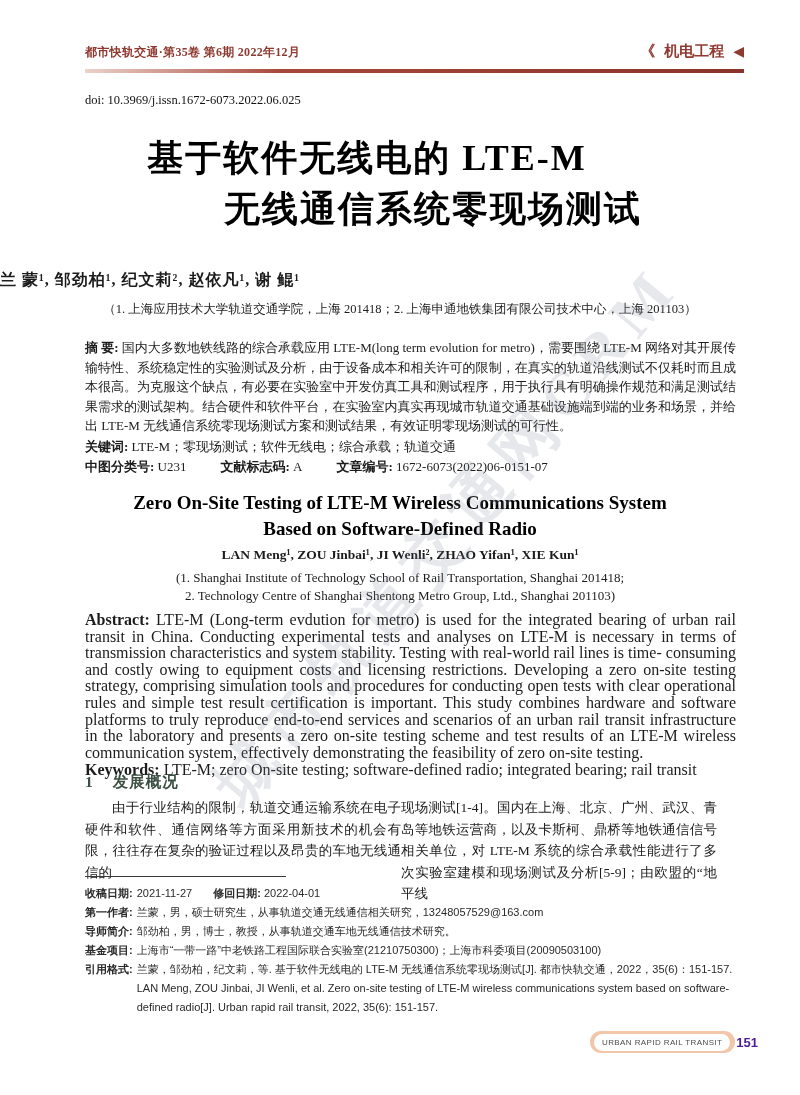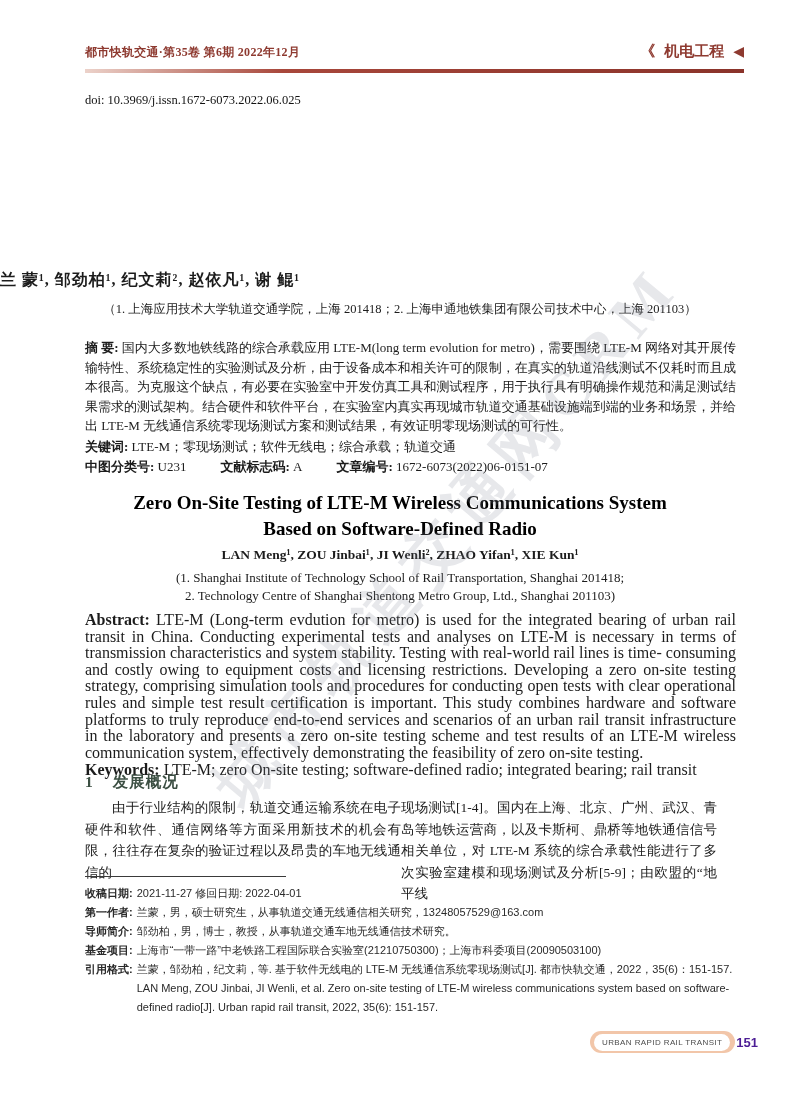--- a/index.html
+++ b/index.html
@@ -60,21 +60,21 @@
   .col { width:316px; font-size:13.5px; line-height:21.5px; text-align:justify; }
   .col.first p { text-indent:2em; }
 
   
   .fn-divider { position:absolute; top:876px; left:85px; width:201px; border-top:1.5px solid #3a3a3a; }
   .footnotes { position:absolute; top:884px; left:85px; width:655px;
                font-family:"Liberation Sans","DejaVu Sans",sans-serif;
                font-size:11px; line-height:19px; color:#2a2a2a; }
   .fn-row { display:flex; }
   .fn-label { font-weight:bold; white-space:nowrap; flex:none; margin-right:4px; }
-  .fn-label2 { font-weight:normal; }
+  .fn-label2 { font-weight:bold; margin-left:18px; }
   .fn-body { flex:1; }
   .fn-en { margin-top:0; }
 
   
   .watermark { position:absolute; left:195px; top:770px; z-index:9; pointer-events:none;
                transform:rotate(-50deg); transform-origin:0 0;
                font-size:62px; letter-spacing:10px; white-space:nowrap;
                color:rgba(135,140,155,0.20); font-weight:bold; }
 
   
@@ -97,20 +97,24 @@
     <span class="column-name">
       <span class="guillemet">《</span>
       <span>机电工程</span>
       <span class="tri">◀</span>
     </span>
   </div>
   <div class="header-rule"></div>
 
   <div class="doi">doi: 10.3969/j.issn.1672-6073.2022.06.025</div>
 
+  <div class="title-zh">
+    <div class="l1">基于软件无线电的 LTE-M</div>
+    <div class="l2">无线通信系统零现场测试</div>
+  </div>
 
   <div class="authors-zh">兰  蒙¹,  邹劲柏¹,  纪文莉²,  赵依凡¹,  谢  鲲¹</div>
   <div class="affil-zh">（1. 上海应用技术大学轨道交通学院，上海 201418；2. 上海申通地铁集团有限公司技术中心，上海 201103）</div>
 
   <div class="meta-block">
     <div class="abstract-zh">
       <span class="lbl">摘  要:</span>
       <span>国内大多数地铁线路的综合承载应用 LTE-M(long term evolution for metro)，需要围绕 LTE-M 网络对其开展传输特性、系统稳定性的实验测试及分析，由于设备成本和相关许可的限制，在真实的轨道沿线测试不仅耗时而且成本很高。为克服这个缺点，有必要在实验室中开发仿真工具和测试程序，用于执行具有明确操作规范和满足测试结果需求的测试架构。结合硬件和软件平台，在实验室内真实再现城市轨道交通基础设施端到端的业务和场景，并给出 LTE-M 无线通信系统零现场测试方案和测试结果，有效证明零现场测试的可行性。</span>
     </div>
     <div class="kw-line">

